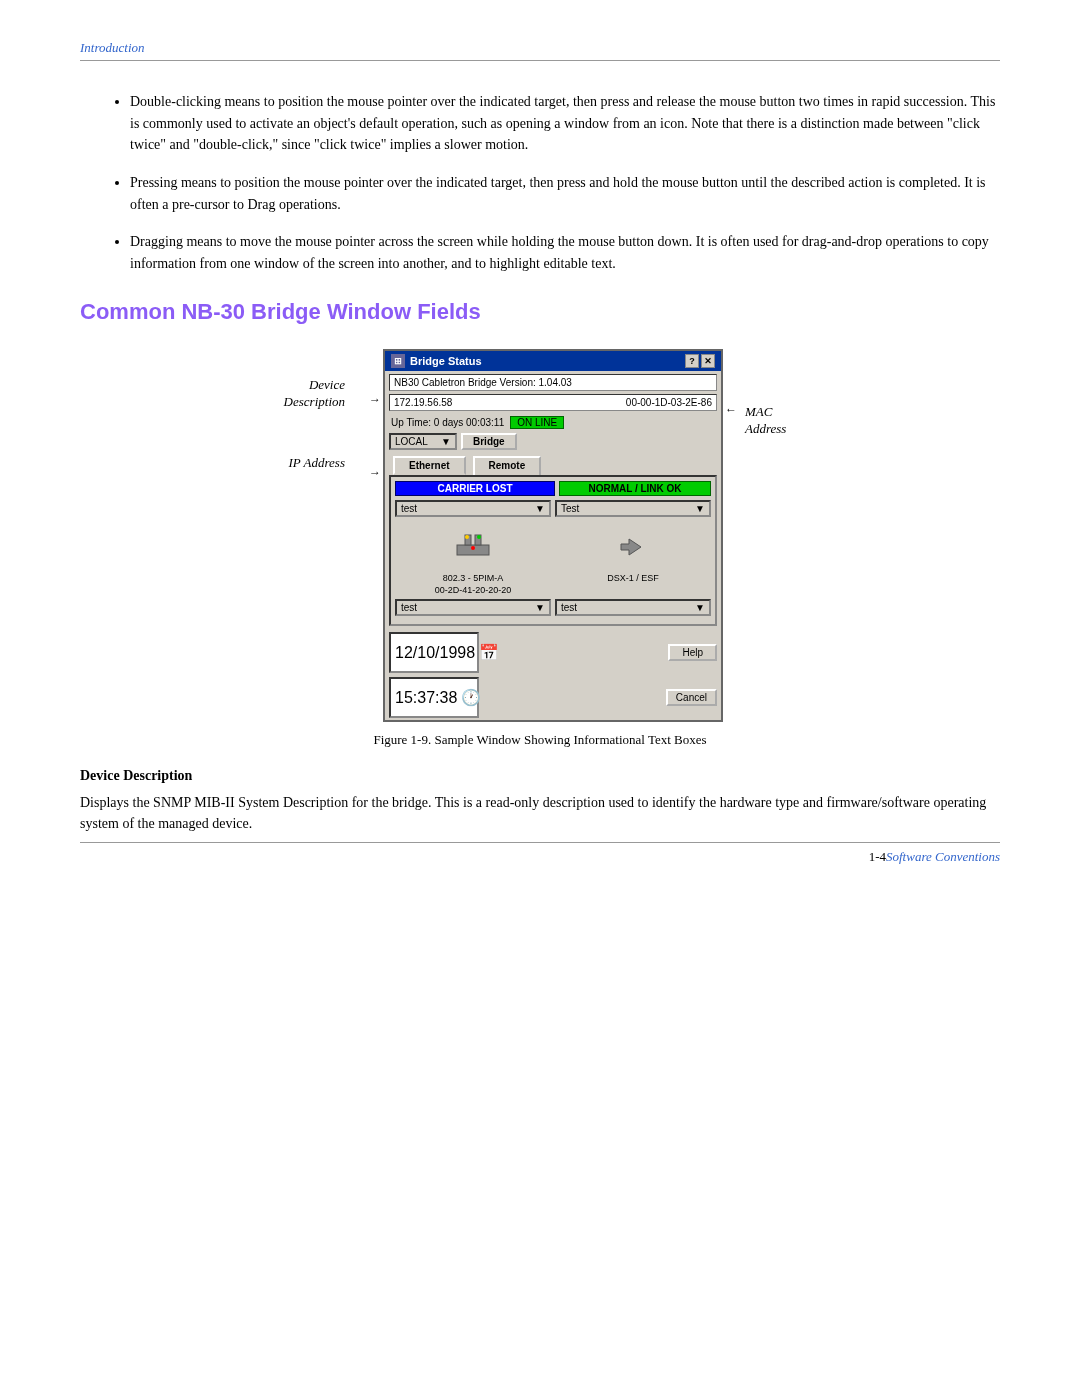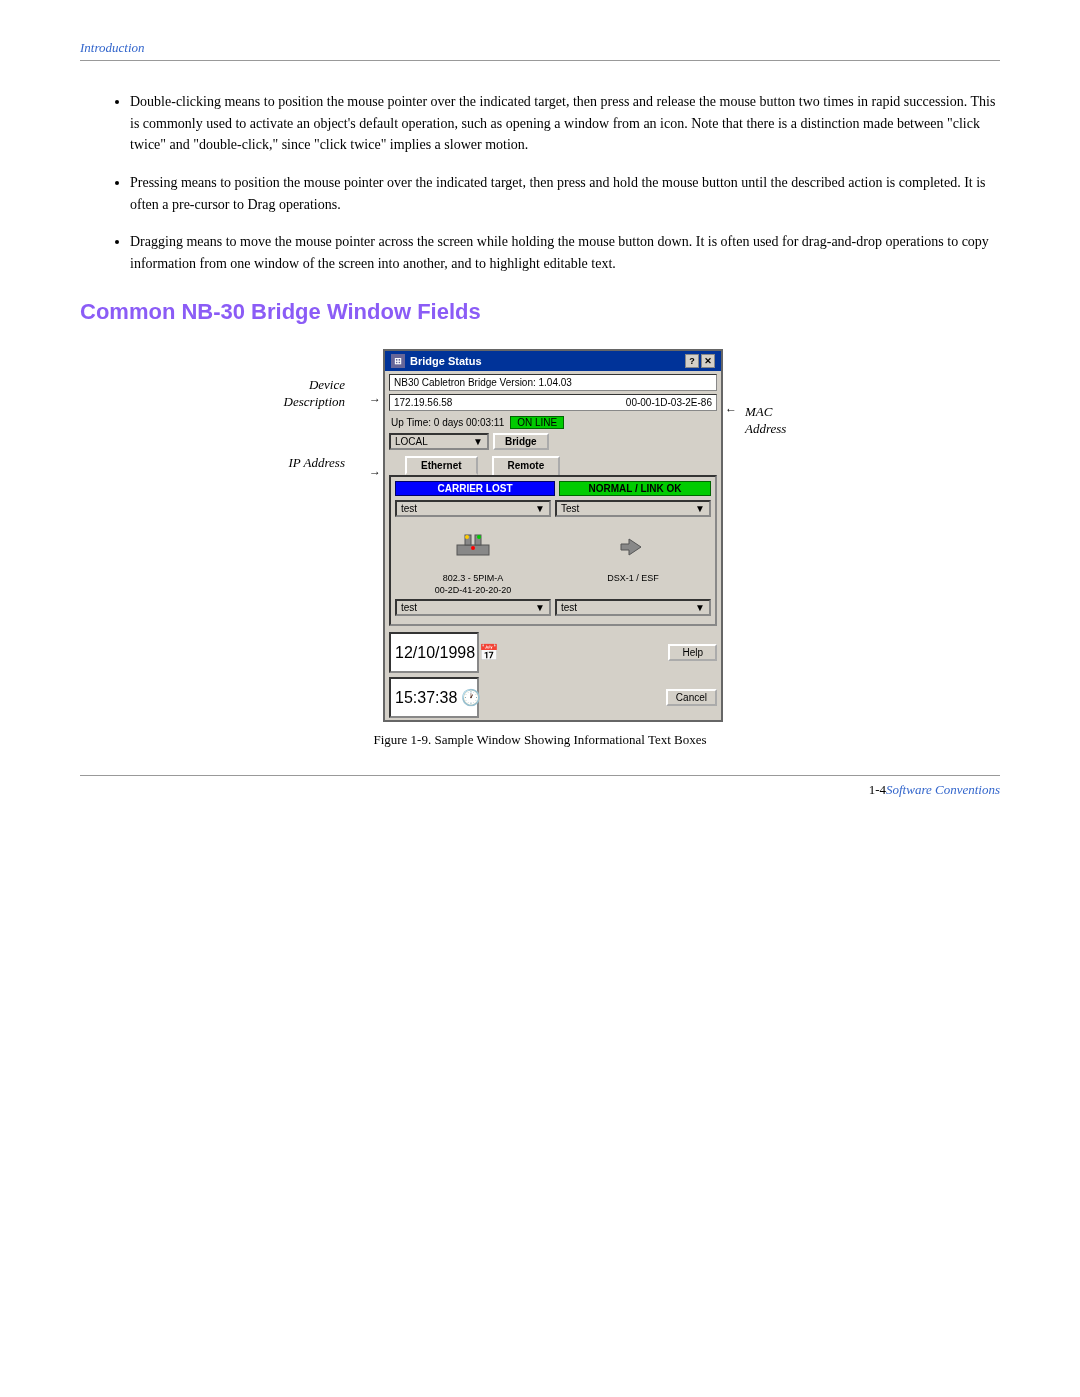--- a/index.html
+++ b/index.html
@@ -209,37 +209,37 @@
       display: flex;
       align-items: center;
       padding: 2px 4px;
       gap: 4px;
     }
     .local-dropdown {
       background: #d4d0c8;
       border: 2px inset #888;
       padding: 1px 4px;
       font-size: 10px;
-      width: 100px;
+      width: 68px;
       display: flex;
       align-items: center;
       justify-content: space-between;
     }
     .bridge-button {
       background: #d4d0c8;
       border: 2px outset #fff;
       padding: 1px 10px;
       font-size: 10px;
       font-weight: bold;
     }
 
     .bridge-tabs-row {
       display: flex;
-      padding: 0 20px;
-      gap: 14px;
+      padding: 0 8px;
+      gap: 7px;
       margin-top: 4px;
     }
     .tab-btn {
       background: #d4d0c8;
       border: 2px outset #fff;
       border-bottom: none;
       padding: 2px 14px;
       font-size: 10px;
       font-weight: bold;
     }
@@ -570,19 +570,23 @@
           <span>MAC</span><br>
           <span>Address</span>
         </div>
       </div>
 
     </div>
 
     <div class="figure-caption">Figure 1-9.  Sample Window Showing Informational Text Boxes</div>
   </div>
 
+  <div class="subsection">
+    <div class="subsection-title">Device Description</div>
+    <div class="subsection-body">Displays the SNMP MIB-II System Description for the bridge. This is a read-only description used to identify the hardware type and firmware/software operating system of the managed device.</div>
+  </div>
 
   <div class="page-footer">
     <span class="footer-left">1-4</span>
     <span class="footer-right">Software Conventions</span>
   </div>
 
 </div>
 
 </body></html>

